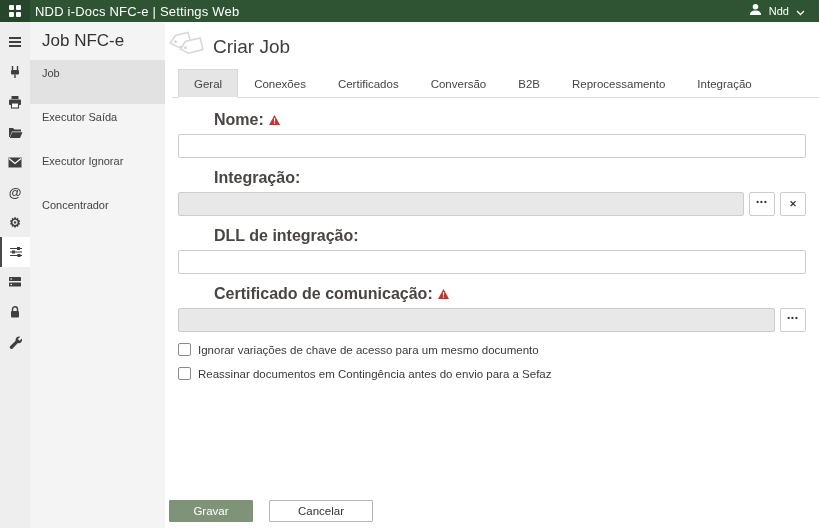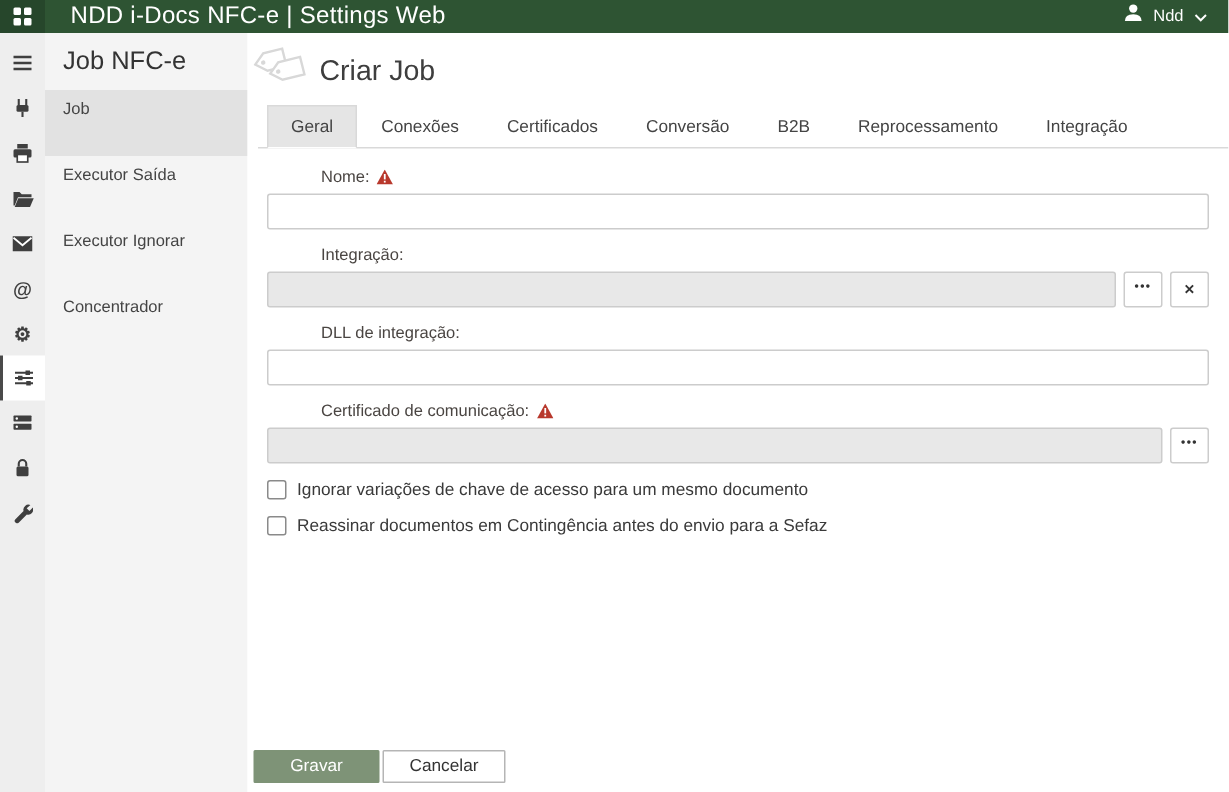--- a/index.html
+++ b/index.html
@@ -4,21 +4,21 @@
 <style>
   * { box-sizing: border-box; margin: 0; padding: 0; }
   html,body { width: 819px; height: 528px; overflow: hidden;
     font-family: "Liberation Sans", sans-serif; background: #fff; }
 
   
   .topbar { height: 22px; background: #2e5433; display: flex; align-items: center; color: #fff; }
   .apps-btn { width: 30px; height: 22px; background: #26462b; display: flex; align-items: center; justify-content: center; cursor: pointer; }
   .apps-grid { display: grid; grid-template-columns: 5px 5px; grid-template-rows: 5px 5px; gap: 1.5px; }
   .apps-grid i { background: #fff; border-radius: 1px; }
-  .topbar-title { font-size: 16px; margin-left: 17px; letter-spacing: .2px; }
+  .topbar-title { font-size: 13px; margin-left: 5px; letter-spacing: .2px; }
   .topbar-right { margin-left: auto; display: flex; align-items: center; gap: 7px; margin-right: 14px; cursor: pointer; }
   .topbar-user { font-size: 11px; }
 
   
   .page-body { display: flex; height: 506px; }
 
   
   .rail { width: 30px; background: #eeeeee; padding-top: 5px; flex: none; }
   .rail-item { width: 30px; height: 30px; display: flex; align-items: center; justify-content: center; color: #3f3f3f; cursor: pointer; }
   .rail-item.selected { background: #ffffff; border-left: 2px solid #4a4a4a; }
@@ -34,37 +34,37 @@
   
   .main { flex: 1; background: #fff; position: relative; padding: 0 13px; }
   .main-header { display: flex; align-items: center; padding: 9px 0 2px 0; margin-left: -9px; }
   .page-title { font-size: 19px; color: #3e3e3e; margin-left: 6px; text-align: right; }
 
   .tabs { display: flex; border-bottom: 1px solid #d9d9d9; margin: 4px -13px 0 -6px; padding-left: 6px; }
   .tab { font-size: 11.5px; color: #444; padding: 8px 15px 7px 15px; cursor: pointer; border: 1px solid transparent; margin-bottom: -1px; }
   .tab.active { background: #e5e5e5; border-color: #d9d9d9; border-bottom-color: #fff; }
 
   .form { padding-top: 2px; }
-  .field-label { display: flex; align-items: center; gap: 5px; font-size: 11px; font-weight: normal; color: #4a4542; margin: 11px 0 5px 0; padding-left: 36px; }
+  .field-label { display: flex; align-items: center; gap: 5px; font-size: 16px; font-weight: bold; color: #4a4542; margin: 11px 0 5px 0; padding-left: 36px; }
   .text-input { width: 100%; height: 24px; border: 1px solid #cccccc; border-radius: 2px; background: #fff; font-size: 12px; padding: 0 6px; font-family: "Liberation Sans", sans-serif; color: #333; }
   .text-input:disabled { background: #e8e8e8; }
   .input-row { display: flex; gap: 5px; align-items: center; }
   .input-row .text-input { flex: 1; }
   .mini-btn { width: 26px; height: 24px; flex: none; background: #fff; border: 1px solid #cccccc; border-radius: 2px; display: flex; align-items: center; justify-content: center; font-size: 9px; font-weight: bold; color: #333; cursor: pointer; line-height: 1; font-family: "Liberation Sans", sans-serif; }
   .mini-btn.dots { font-size: 8px; letter-spacing: 1px; padding-bottom: 5px; }
 
   .checkbox-row { display: flex; align-items: center; gap: 7px; margin-top: 11px; cursor: pointer; }
   .checkbox-row:first-of-type { margin-top: 17px; }
   .checkbox { width: 13px; height: 13px; border: 1px solid #8a8a8a; border-radius: 2px; background: #fff; flex: none; }
   .checkbox-label { font-size: 11.5px; color: #3a3a3a; }
 
-  .actions { position: absolute; bottom: 6px; left: 4px; display: flex; gap: 2px; }
+  .actions { position: absolute; bottom: 6px; left: 4px; display: flex; gap: 16px; }
   .btn { height: 22px; font-size: 11.5px; font-family: "Liberation Sans", sans-serif; border-radius: 1px; cursor: pointer; }
   .btn-primary { width: 84px; background: #7e9377; border: 1px solid #7e9377; color: #fff; }
-  .btn-secondary { width: 82px; background: #fff; border: 1px solid #b5b5b5; color: #333; }
+  .btn-secondary { width: 104px; background: #fff; border: 1px solid #b5b5b5; color: #333; }
 
   .warn-icon svg { display: block; }
 </style>
 </head>
 <body>
 
 <div class="topbar">
   <div class="apps-btn">
     <span class="apps-grid">
         <i></i>

